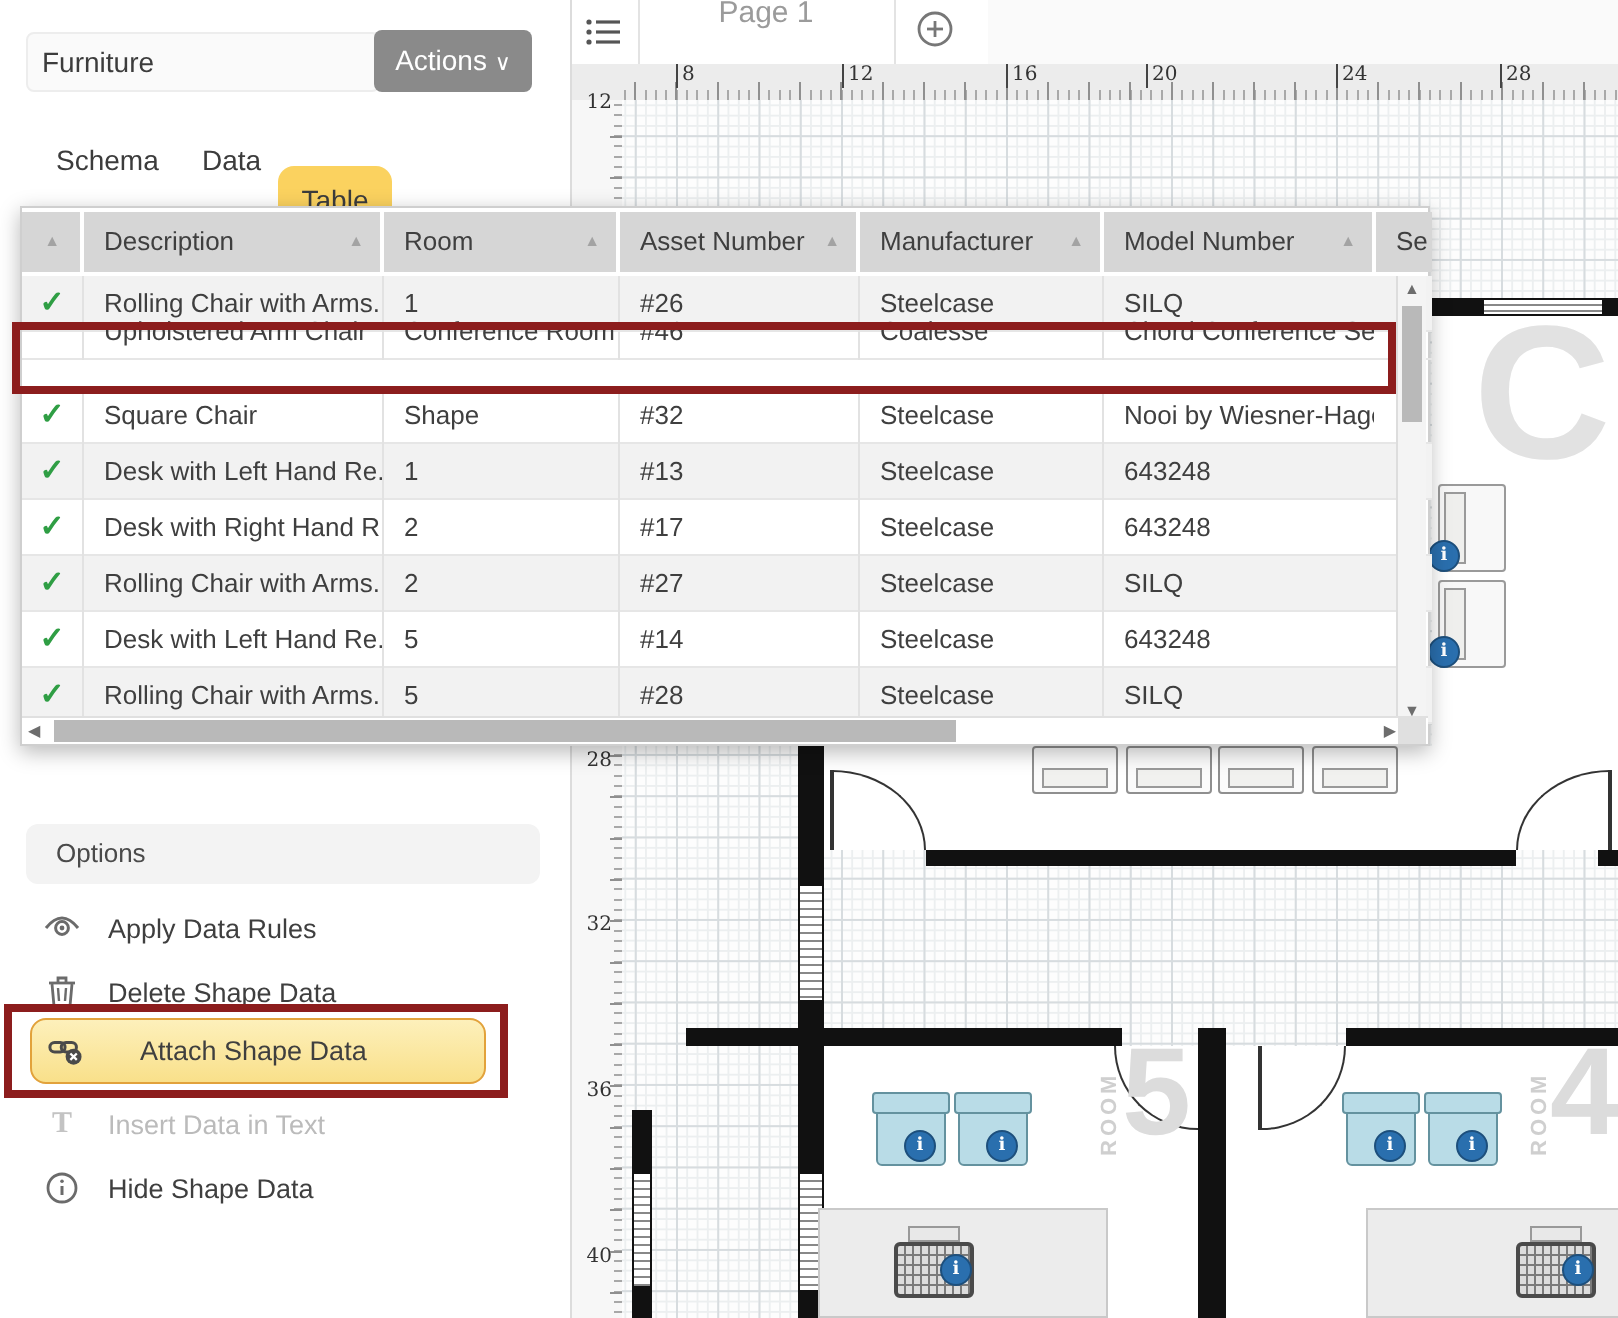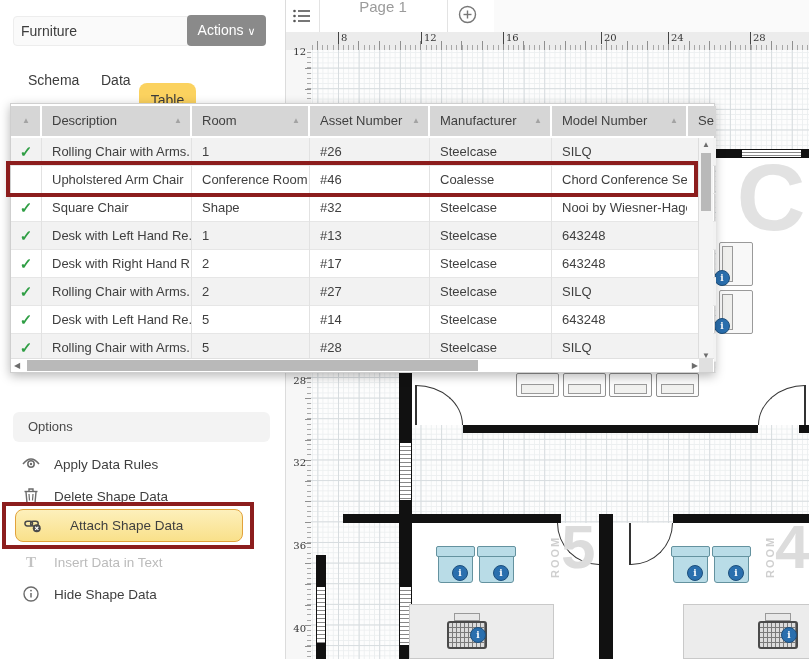--- a/index.html
+++ b/index.html
@@ -159,21 +159,21 @@
           </svg>
       </span>
     </div>
 
     <div class="corner"></div>
 
     <div class="ruler-h">
       <span class="rnum" style="left:27px">8</span>
       <span class="rnum" style="left:110px">12</span>
       <span class="rnum" style="left:192px">16</span>
-      <span class="rnum" style="left:290px">20</span>
+      <span class="rnum" style="left:262px">20</span>
       <span class="rnum" style="left:357px">24</span>
       <span class="rnum" style="left:439px">28</span>
     </div>
 
     <div class="ruler-v">
       <span class="vnum" style="top:-4px">12</span>
       <span class="vnum" style="top:325px">28</span>
       <span class="vnum" style="top:407px">32</span>
       <span class="vnum" style="top:490px">36</span>
       <span class="vnum" style="top:573px">40</span>
@@ -329,21 +329,21 @@
     </div>
 
     <div class="trow alt" style="top:34px">
       <span class="ck">✓</span>
       <span class="cell x-desc">Rolling Chair with Arms...</span>
       <span class="cell x-room">1</span>
       <span class="cell x-asset">#26</span>
       <span class="cell x-mfr">Steelcase</span>
       <span class="cell x-model">SILQ</span>
     </div>
-    <div class="trow" style="top:62px">
+    <div class="trow" style="top:48px">
       <span class="ck"></span>
       <span class="cell x-desc">Upholstered Arm Chair</span>
       <span class="cell x-room">Conference Room</span>
       <span class="cell x-asset">#46</span>
       <span class="cell x-mfr">Coalesse</span>
       <span class="cell x-model">Chord Conference Seat...</span>
     </div>
     <div class="trow" style="top:90px">
       <span class="ck">✓</span>
       <span class="cell x-desc">Square Chair</span>

